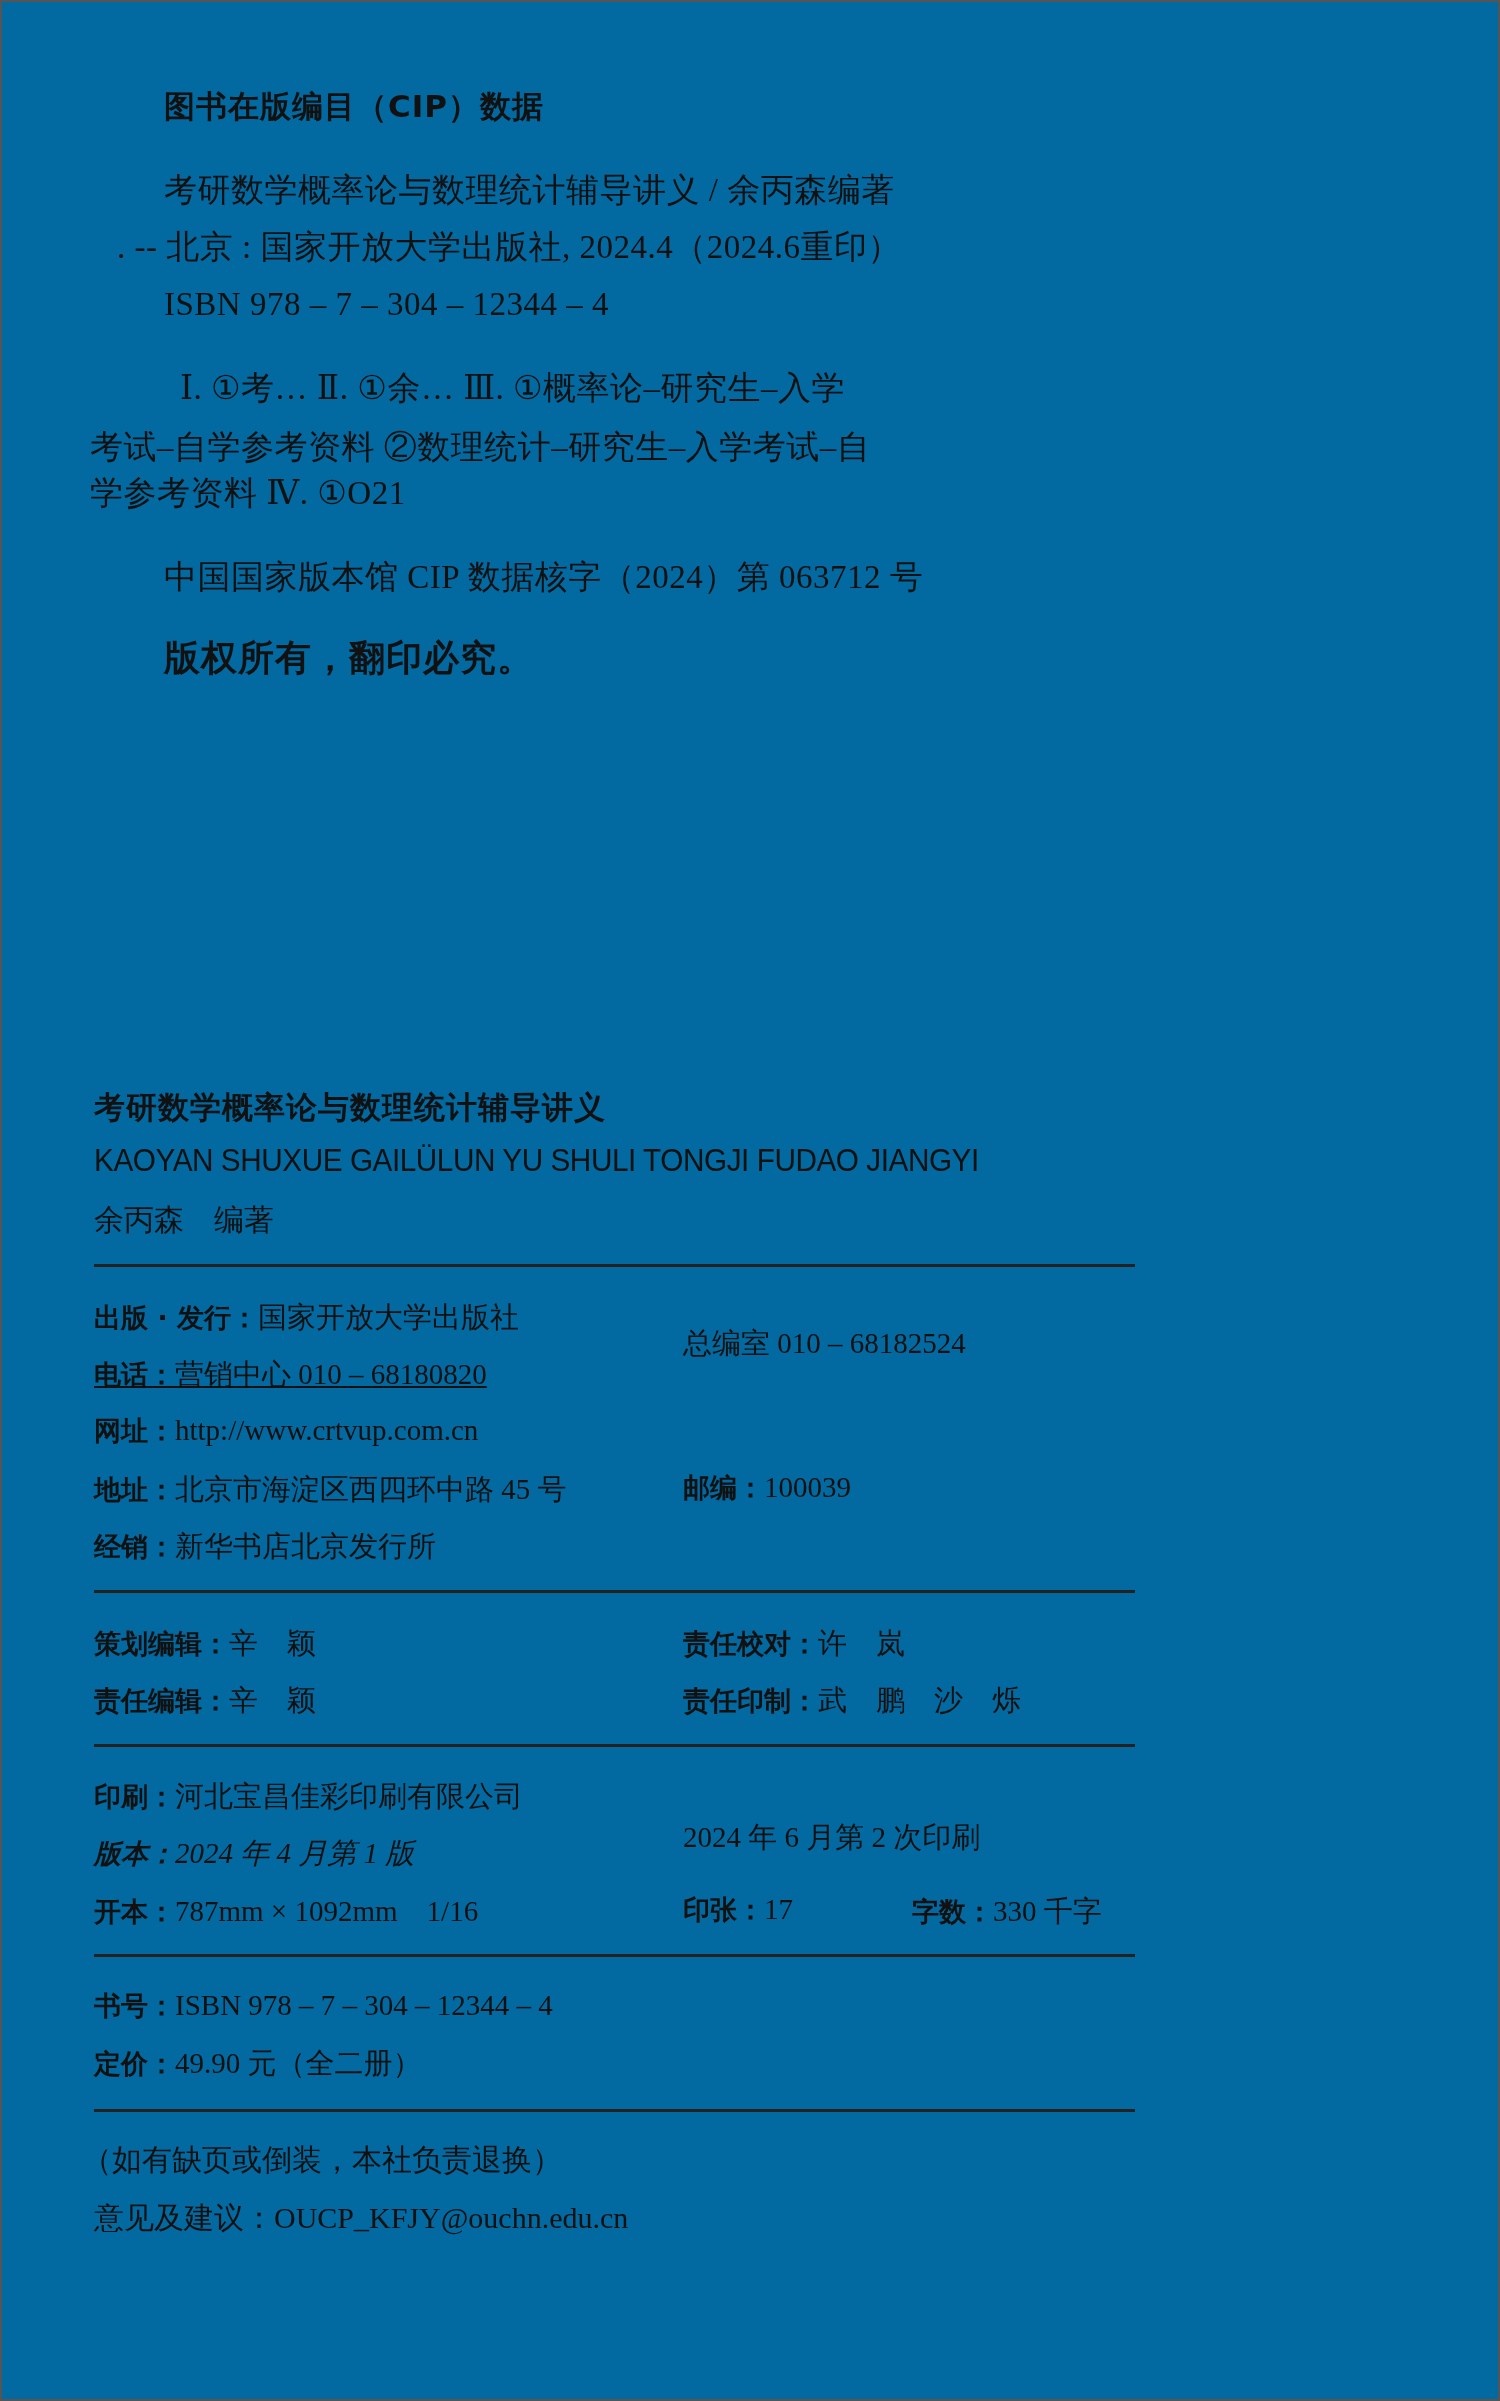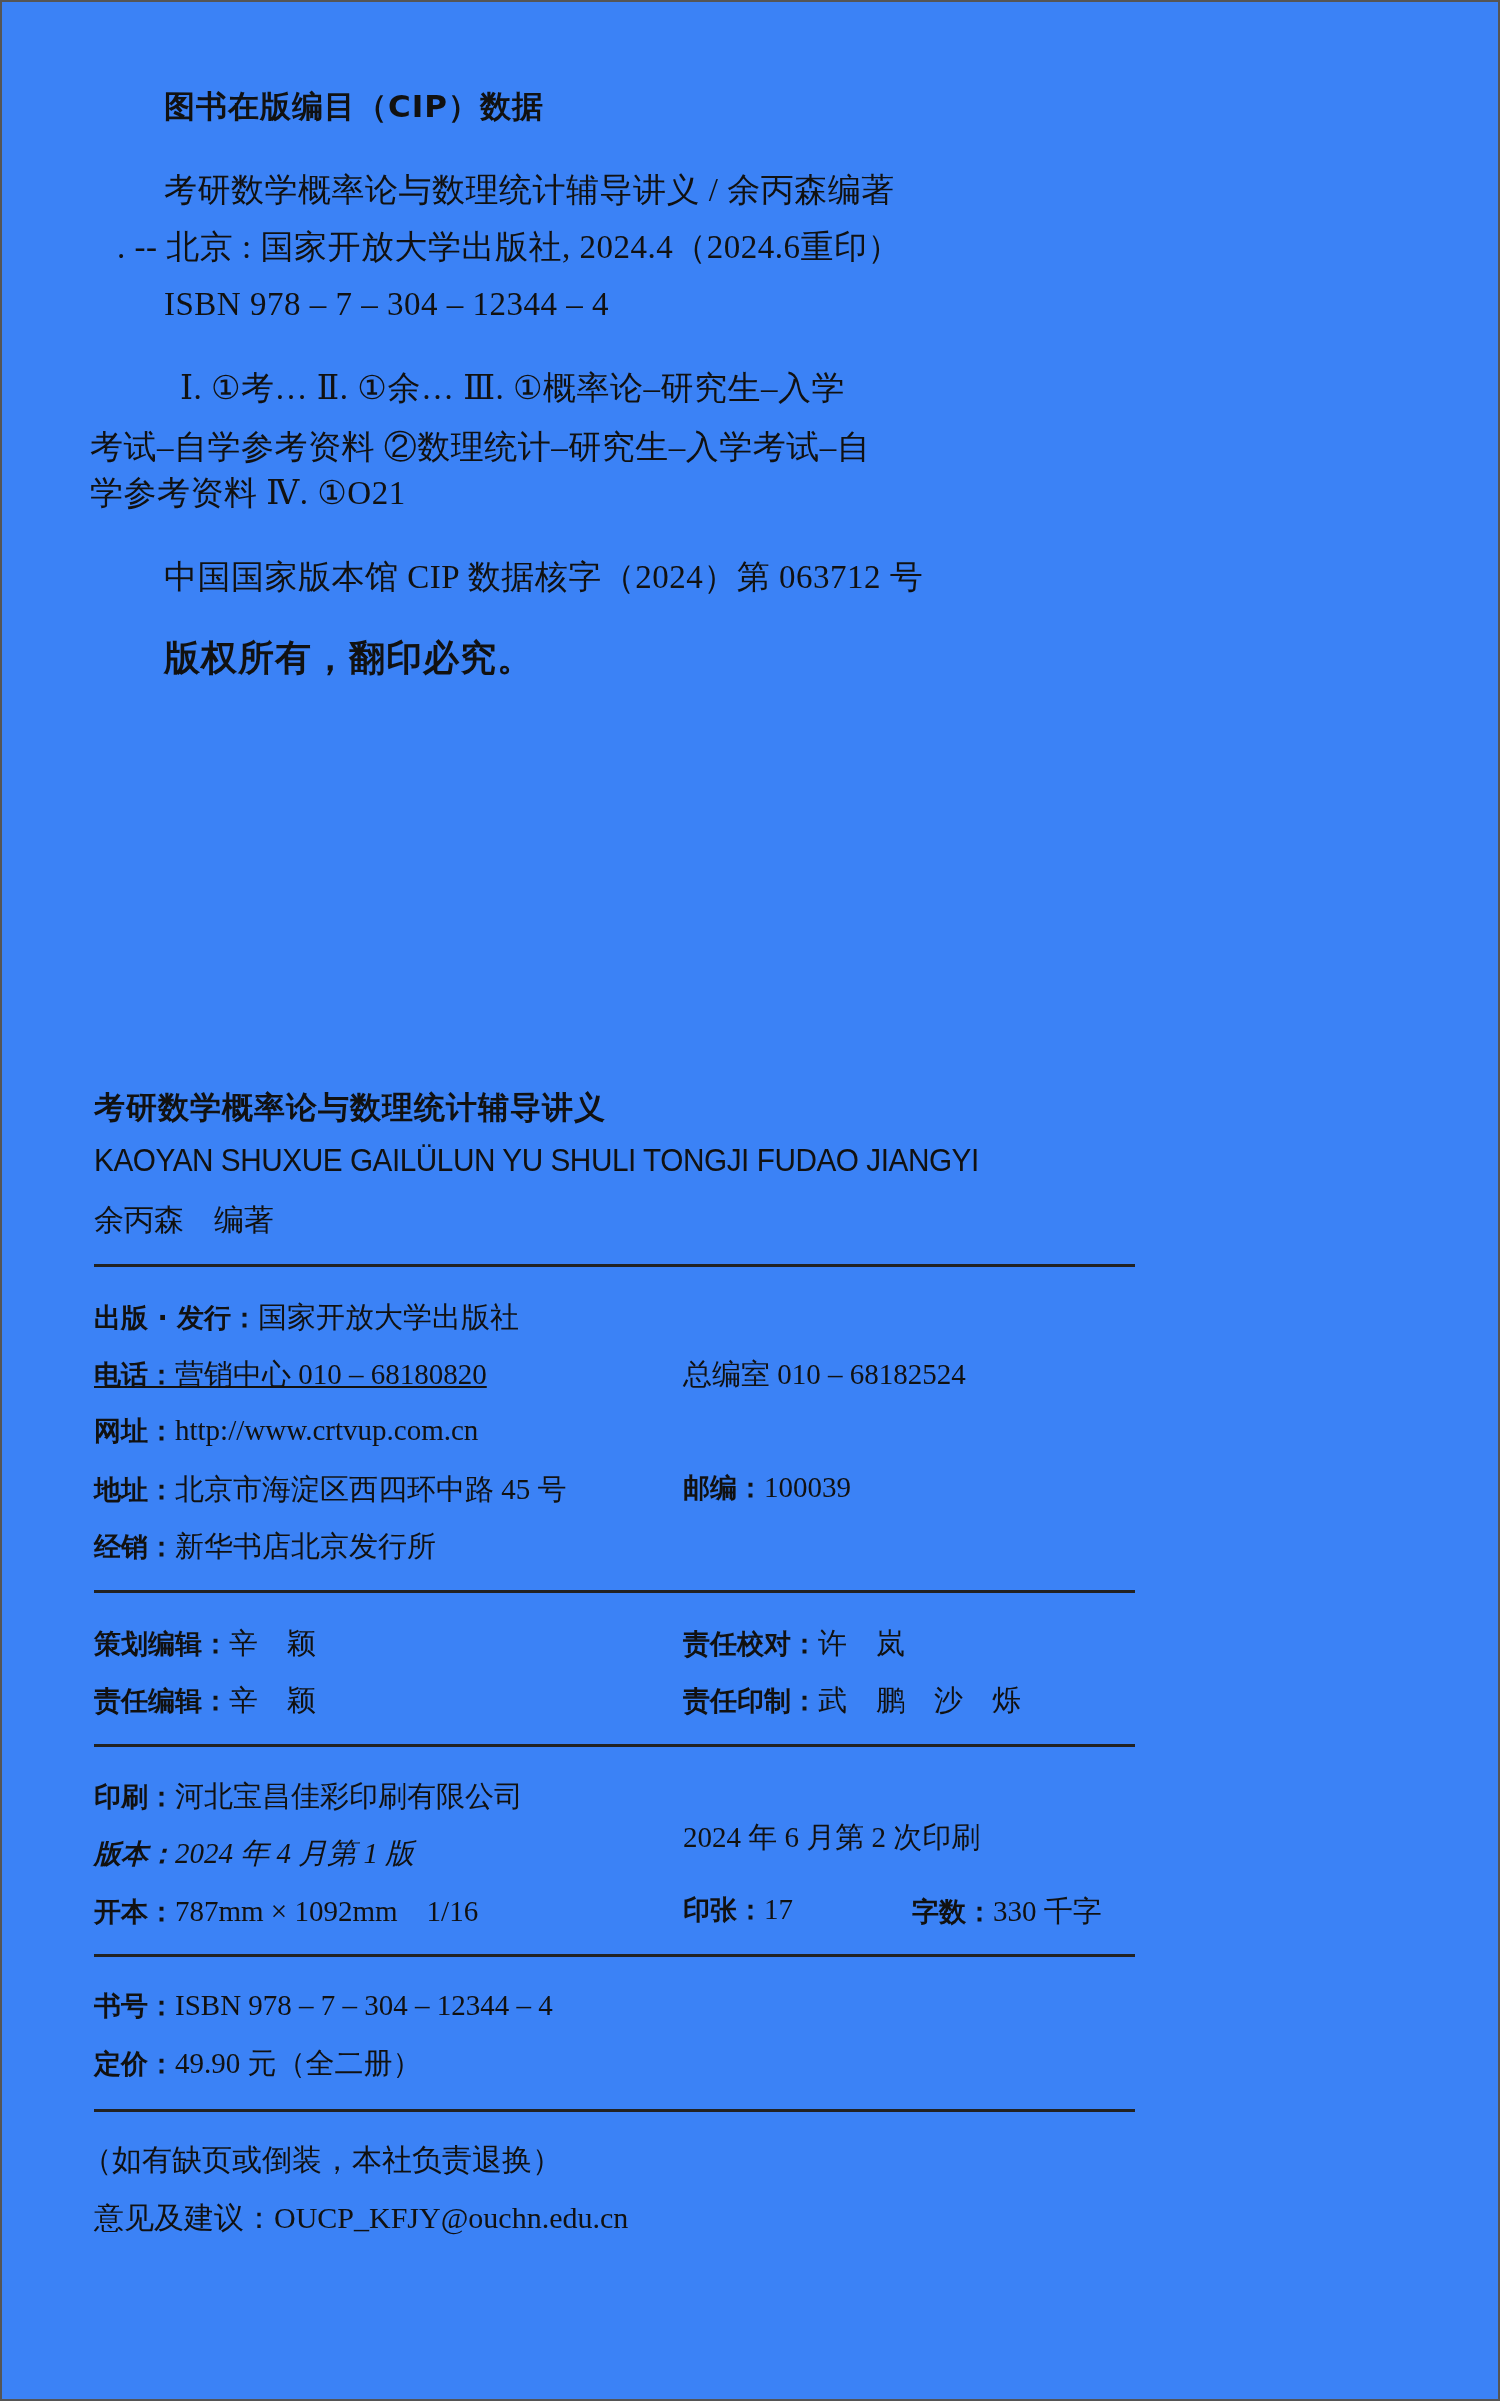--- a/index.html
+++ b/index.html
@@ -5,21 +5,21 @@
   html, body { margin: 0; padding: 0; background: #ffffff; }
   body {
     width: 1500px; height: 2401px; position: relative; overflow: hidden;
     font-family: "Liberation Serif", "DejaVu Serif", serif;
     color: #111111;
   }
   .page {
     position: absolute; left: 0; top: 0;
     width: 1496px; height: 2397px;
     border: 2px solid #555555;
-    background: #3b82f6;
+    background: #0369a1;
   }
   .abs { position: absolute; white-space: nowrap; }
   .bold { font-family: "DejaVu Sans", "Liberation Sans", sans-serif; font-weight: bold; }
   .serif { font-family: "Liberation Serif", "DejaVu Serif", serif; }
   .sans { font-family: "Liberation Sans", "DejaVu Sans", sans-serif; }
 
   
   .cip-title { left: 162px; top: 84px; font-size: 31px; letter-spacing: 1px; }
   .cip-line { font-size: 33px; letter-spacing: 0.5px; }
   .cip-copyright { left: 162px; top: 632px; font-size: 36px; letter-spacing: 1px; }
@@ -64,21 +64,21 @@
 
   <div class="rule" style="top:1262px;"></div>
 
   <div class="row col-l" style="top:1296px;">
     <span class="lbl">出版 · 发行：</span><span class="val">国家开放大学出版社</span>
   </div>
 
   <div class="row col-l" style="top:1353px;text-decoration:underline;">
     <span class="lbl">电话：</span><span class="val">营销中心  010 – 68180820</span>
   </div>
-  <div class="row col-r" style="top:1353px;">
+  <div class="row col-r" style="top:1322px;">
     <span class="val">总编室  010 – 68182524</span>
   </div>
 
   <div class="row col-l" style="top:1411px;">
     <span class="lbl">网址：</span><span class="val">http://www.crtvup.com.cn</span>
   </div>
 
   <div class="row col-l" style="top:1468px;">
     <span class="lbl">地址：</span><span class="val">北京市海淀区西四环中路 45 号</span>
   </div>

